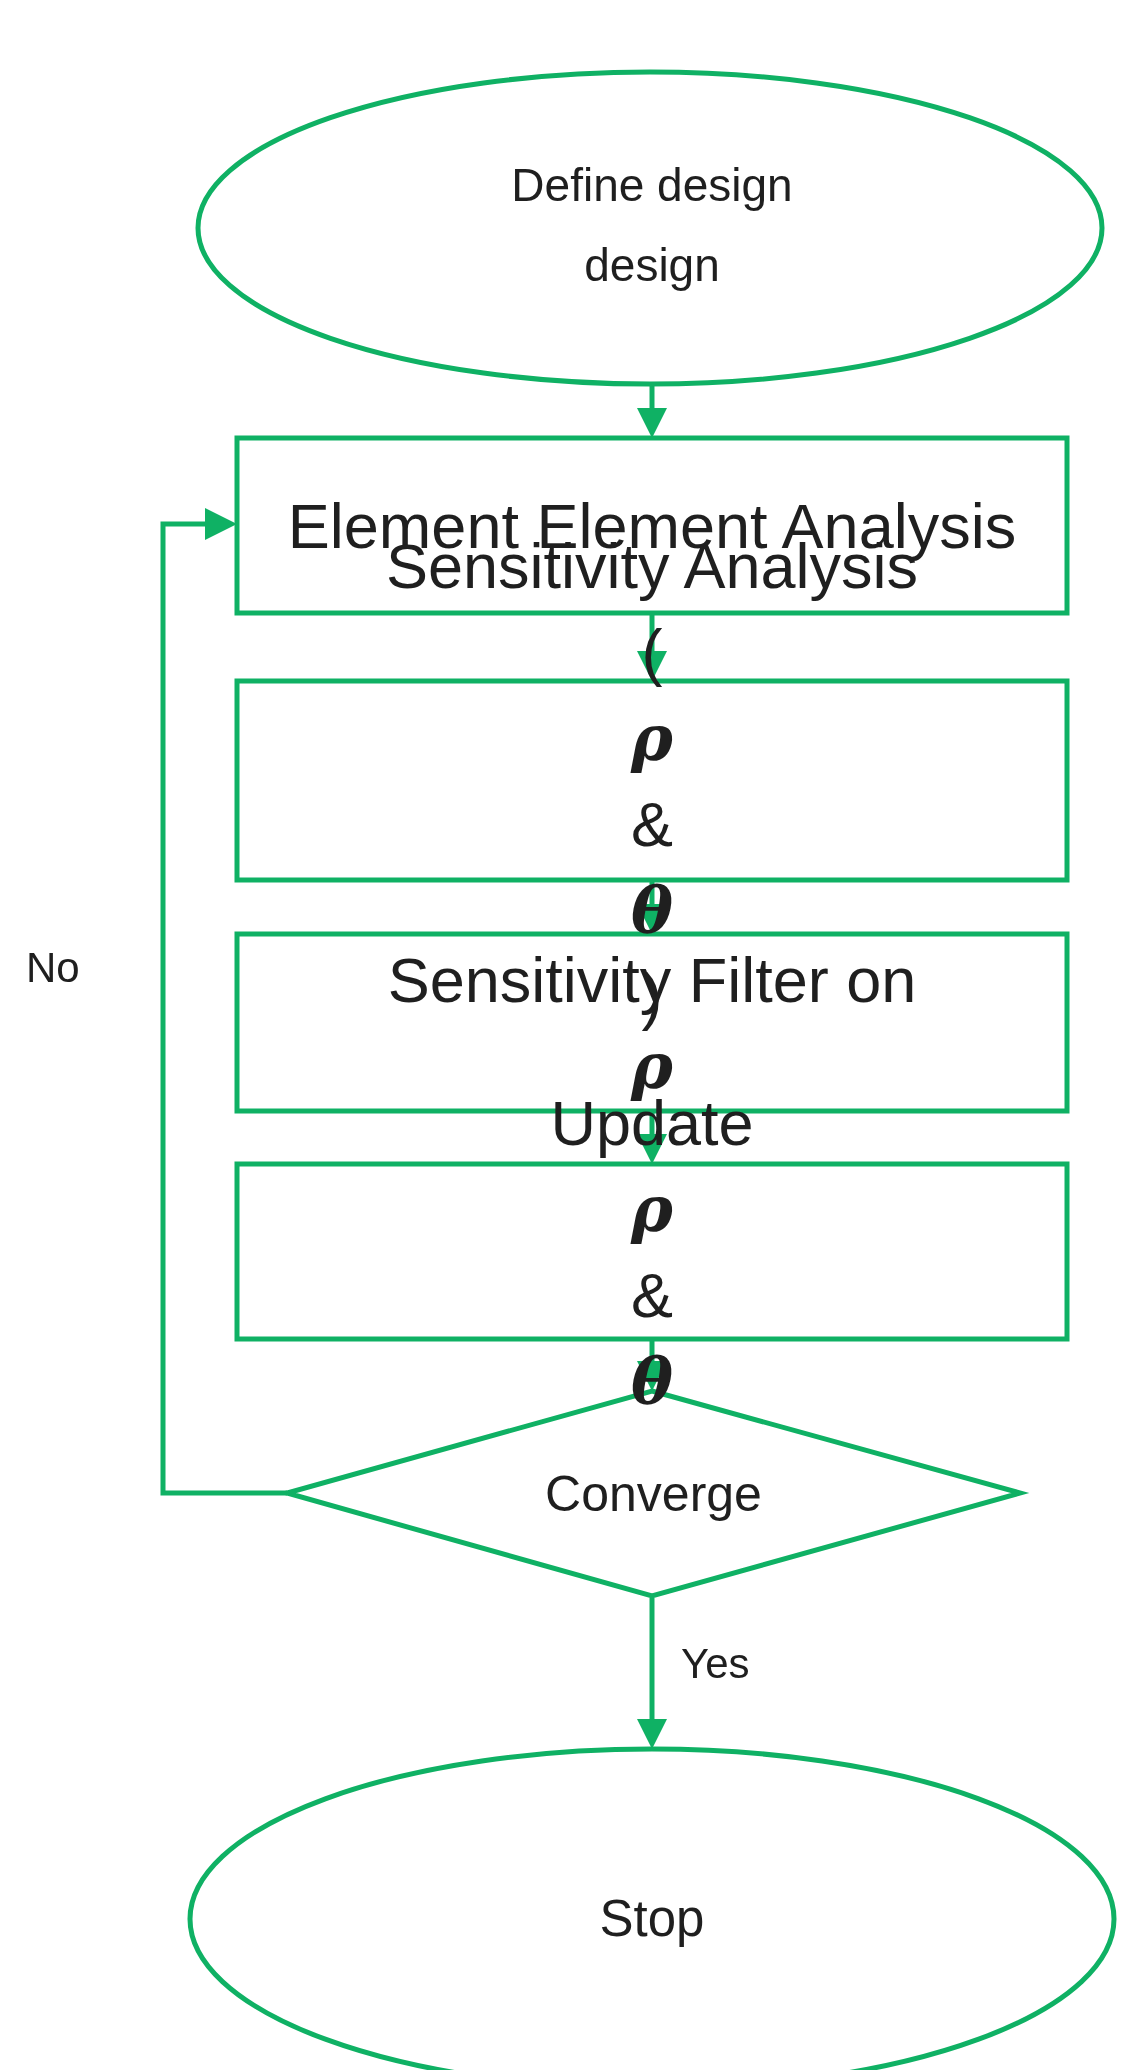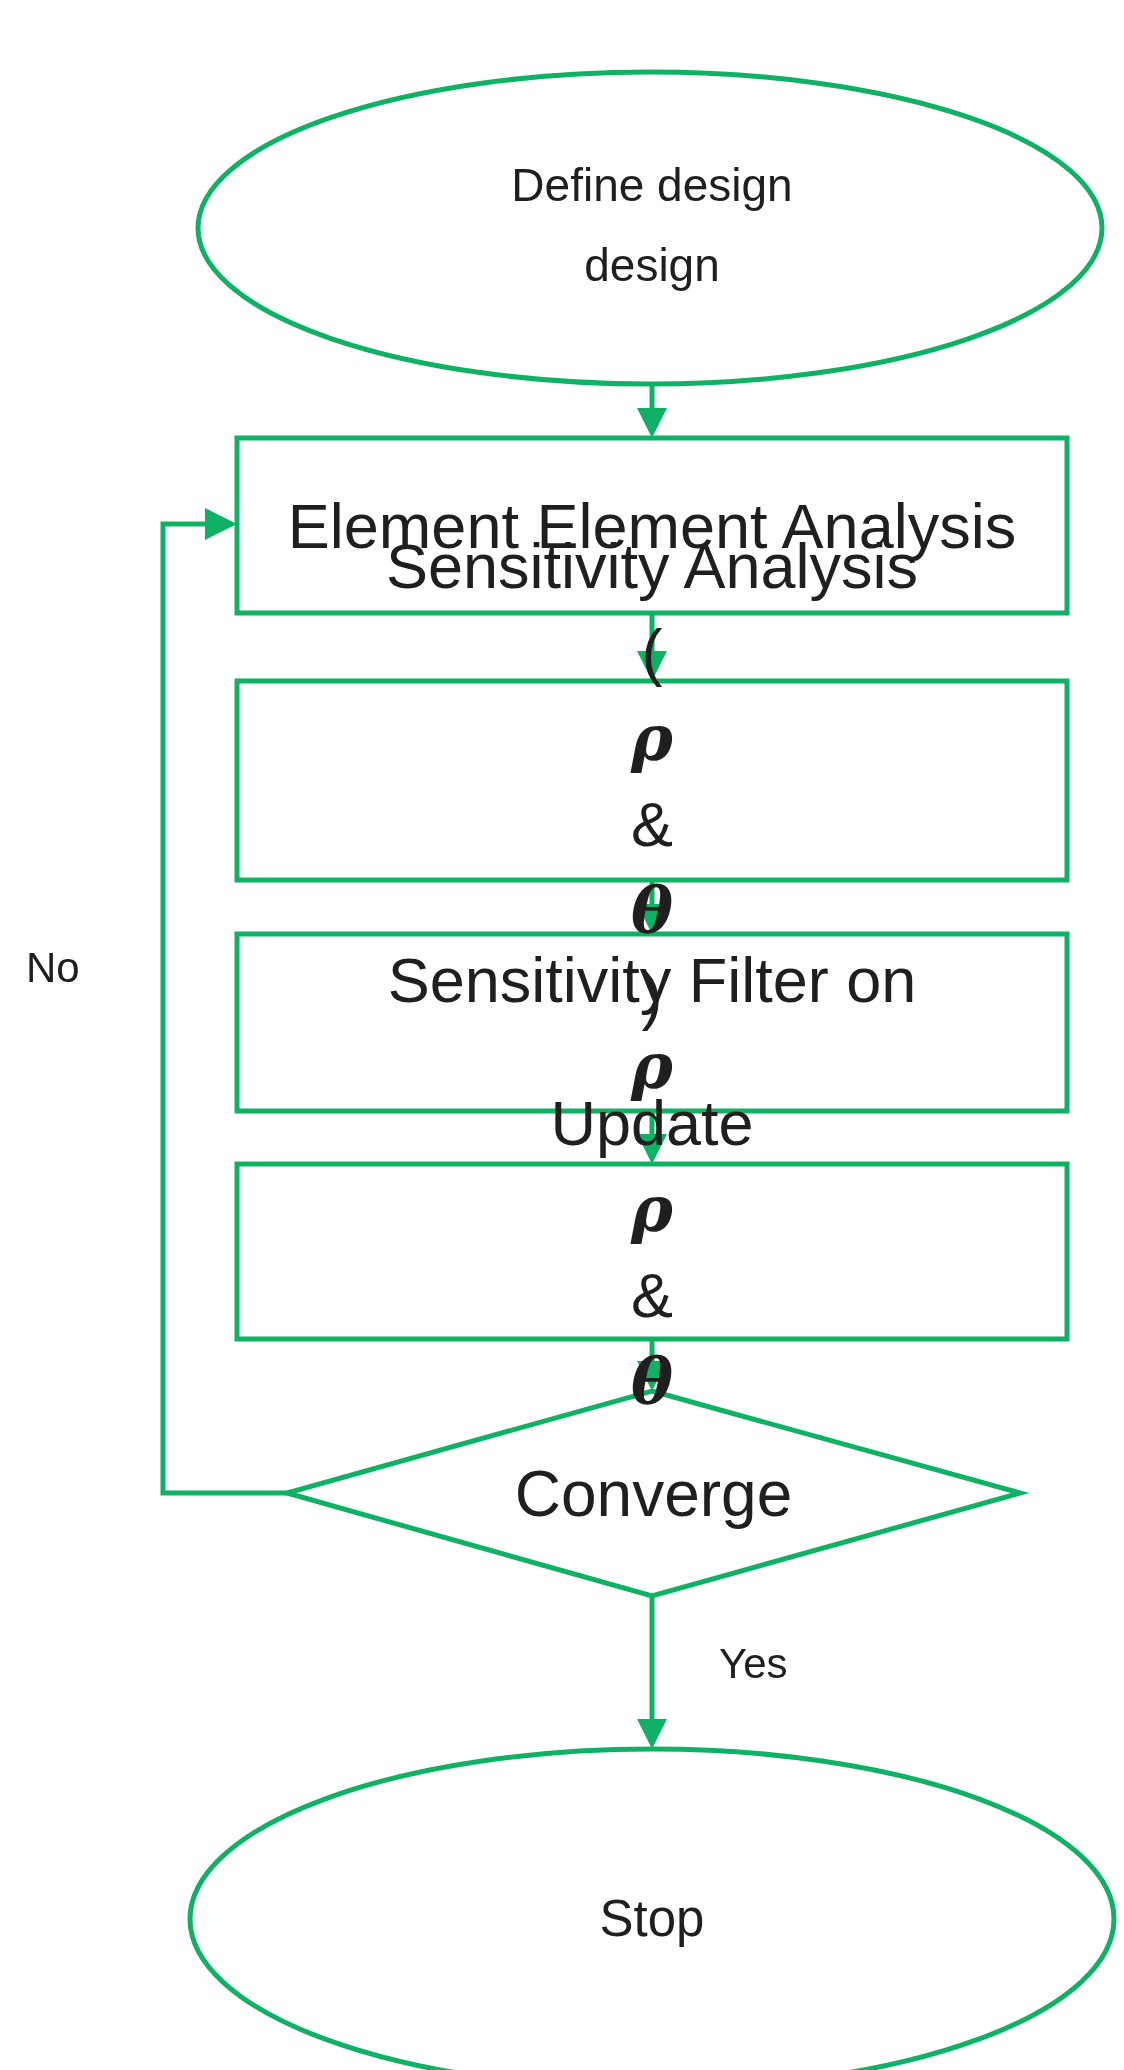--- a/index.html
+++ b/index.html
@@ -125,25 +125,25 @@
   </div>
 
   <div class="label" style="left:237px; top:898px; width:830px; height:177px;">
     <span>Sensitivity Filter on <span class="greek">ρ</span></span>
   </div>
 
   <div class="label" style="left:237px; top:1128px; width:830px; height:175px;">
     <span>Update <span class="greek">ρ</span> &amp; <span class="greek">θ</span></span>
   </div>
 
-  <div class="label" style="left:287px; top:1355px; width:733px; height:205px; font-size:64px;">
+  <div class="label" style="left:287px; top:1355px; width:733px; height:205px; font-size:50px;">
     <span>Converge</span>
   </div>
 
   <div class="label" style="left:190px; top:1713px; width:924px; height:340px; font-size:51px;">
     <span>Stop</span>
   </div>
 
-  <div class="edge-label" style="left:719px; top:1596px;">Yes</div>
+  <div class="edge-label" style="left:681px; top:1596px;">Yes</div>
 
   <div class="edge-label" style="left:26px; top:900px;">No</div>
 
 </div>
 
 </body></html>

